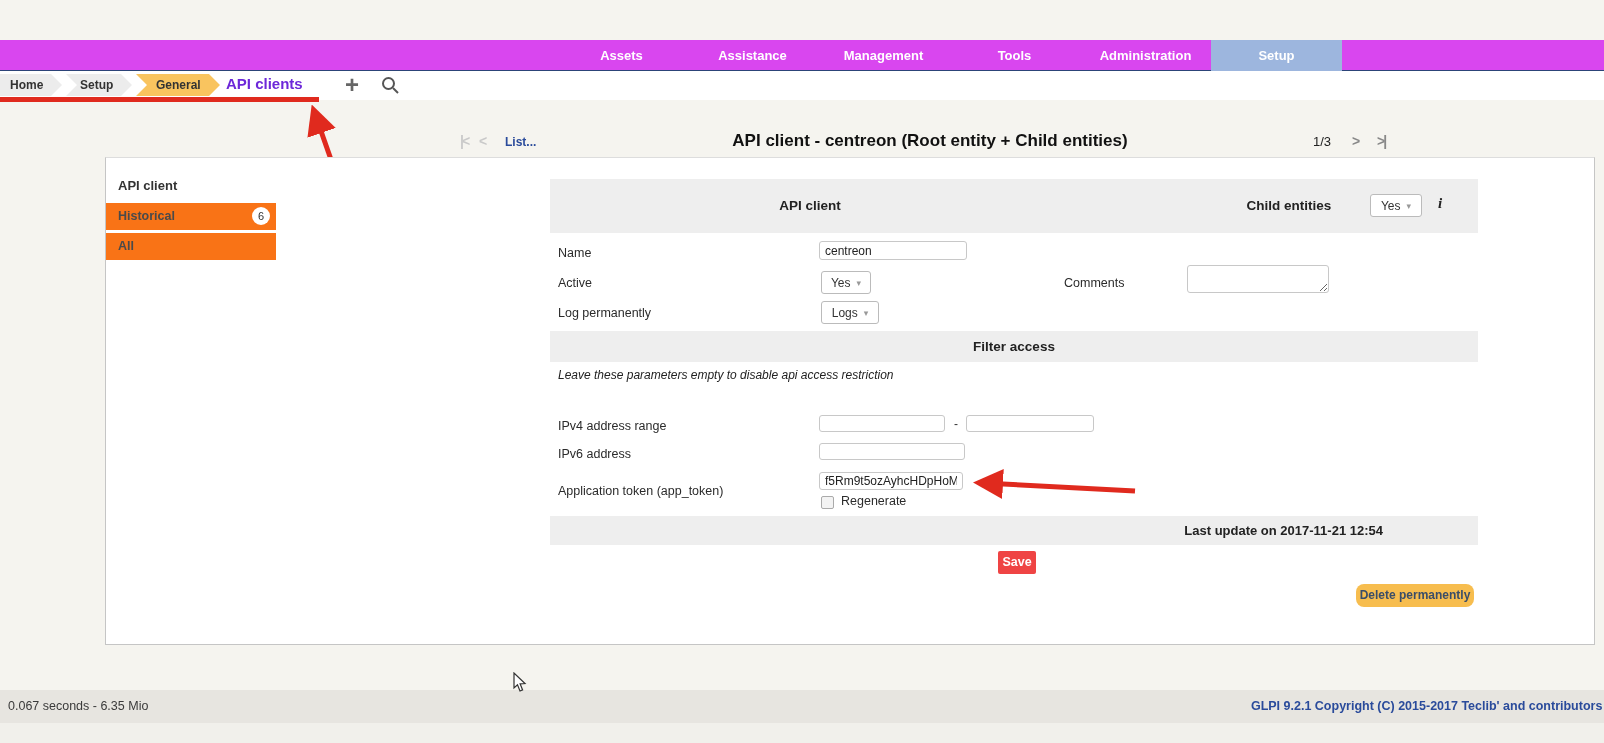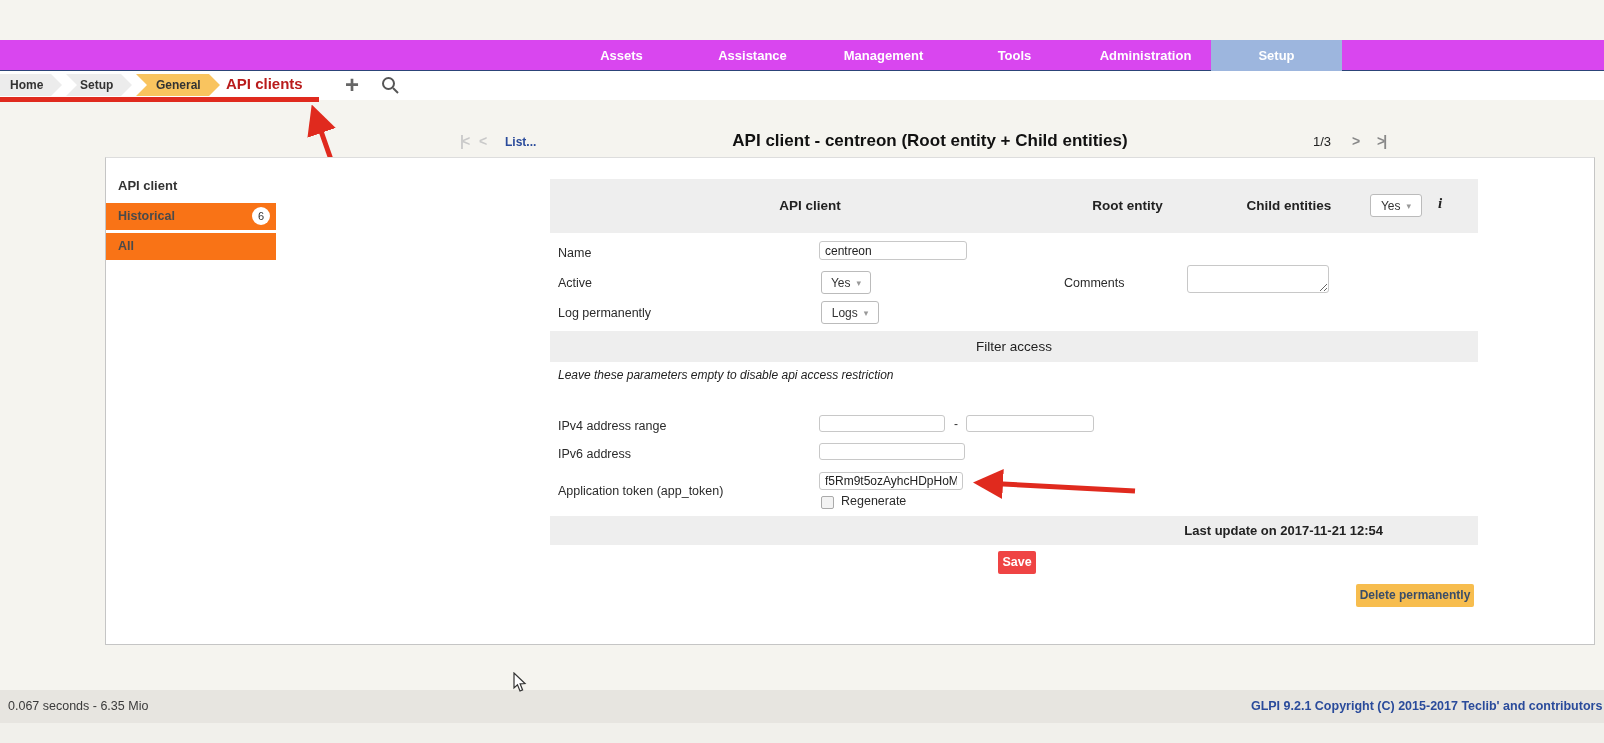--- a/index.html
+++ b/index.html
@@ -23,21 +23,21 @@
   .nav-item { width:131px; height:31px; line-height:31px; text-align:center; color:#fff; font-weight:bold; font-size:13px; cursor:pointer; }
   .nav-item.active { background:#9db6de; }
 
   
   .crumbbar { position:absolute; left:0; top:71px; width:1604px; height:29px; background:#fff; }
   .crumb { position:absolute; top:3px; height:22px; line-height:22px; font-size:12px; font-weight:bold; color:#333; padding-left:14px; cursor:pointer; }
   .crumb.first { clip-path:polygon(0 0, calc(100% - 11px) 0, 100% 50%, calc(100% - 11px) 100%, 0 100%); padding-left:10px; }
   .crumb.mid   { clip-path:polygon(0 0, calc(100% - 11px) 0, 100% 50%, calc(100% - 11px) 100%, 0 100%, 11px 50%); }
   .crumb.grey { background:#ececec; }
   .crumb.orange { background:#f9c45f; }
-  .crumb-current { position:absolute; left:226px; top:4px; font-size:15px; font-weight:bold; color:#b91c1c; }
+  .crumb-current { position:absolute; left:226px; top:4px; font-size:15px; font-weight:bold; color:#6d28d9; }
   .bc-plus { position:absolute; left:345px; top:71px; font-size:24px; font-weight:bold; color:#666; line-height:28px; cursor:pointer; }
   .bc-search { position:absolute; left:381px; top:76px; cursor:pointer; }
   .red-underline { position:absolute; left:0; top:97px; width:319px; height:5px; background:#e02a1e; }
   .annot { position:absolute; pointer-events:none; }
 
   
   .pg-first { position:absolute; left:460px; top:133px; color:#c9c9c9; font-size:14px; font-weight:bold; letter-spacing:-2px; cursor:default; }
   .pg-prev  { position:absolute; left:479px; top:133px; color:#c9c9c9; font-size:14px; font-weight:bold; cursor:default; }
   .list-link { position:absolute; left:505px; top:135px; color:#2a4b9b; font-size:12px; font-weight:bold; cursor:pointer; }
   .page-title { position:absolute; left:500px; top:131px; width:860px; text-align:center; font-size:17px; font-weight:bold; color:#111; }
@@ -59,26 +59,26 @@
   .fh-root { left:520px; width:115px; }
   .fh-child { left:664px; width:150px; }
   .sel { position:absolute; background:#fff; border:1px solid #bbb; border-radius:3px; font-size:12px; color:#333; display:flex; align-items:center; justify-content:center; gap:6px; cursor:pointer; }
   .sel .caret { color:#999; font-size:9px; }
   .fh-sel { left:820px; top:15px; width:52px; height:23px; }
   .info-i { position:absolute; left:888px; top:16px; font-family:"Liberation Serif",serif; font-weight:bold; font-style:italic; font-size:15px; color:#222; cursor:pointer; }
   .flabel { position:absolute; font-size:12.5px; color:#2b2b2b; }
   .tinput { position:absolute; border:1px solid #c8c8c8; border-radius:3px; font-size:12px; color:#222; padding:1px 5px; height:19px; background:#fff; outline:none; font-family:"Liberation Sans",sans-serif; }
   .sep-dash { position:absolute; font-size:12px; color:#333; }
   .note { position:absolute; left:8px; top:189px; font-style:italic; font-size:12px; color:#222; }
-  .fh2 { position:absolute; left:0; top:152px; width:928px; height:31px; background:#eeeeee; text-align:center; line-height:31px; font-weight:normal; font-size:13.5px; color:#222; }
+  .fh2 { position:absolute; left:0; top:152px; width:928px; height:31px; background:#eeeeee; text-align:center; line-height:31px; font-weight:bold; font-size:13.5px; color:#222; }
   .cbx { position:absolute; left:271px; top:317px; width:13px; height:13px; border:1px solid #aaa; border-radius:2px; background:#f3f3f3; cursor:pointer; }
   .cbx-label { position:absolute; left:291px; top:315px; font-size:12.5px; color:#2b2b2b; }
   .lastupd { position:absolute; left:0; top:337px; width:928px; height:29px; background:#eeeeee; line-height:29px; text-align:right; padding-right:95px; font-weight:bold; font-size:13px; color:#222; }
   .btn-save { position:absolute; left:448px; top:372px; width:38px; height:23px; background:#ef4444; color:#fff; font-weight:bold; font-size:12.5px; border:none; border-radius:2px; line-height:23px; text-align:center; cursor:pointer; }
-  .btn-del { position:absolute; left:806px; top:405px; width:118px; height:23px; background:#f7bd4e; color:#3a4d68; font-weight:bold; font-size:12px; border:none; border-radius:2px; line-height:23px; text-align:center; cursor:pointer; }
+  .btn-del { position:absolute; left:806px; top:405px; width:118px; height:23px; background:#f7bd4e; color:#3a4d68; font-weight:bold; font-size:12px; border:none; border-radius:8px; line-height:23px; text-align:center; cursor:pointer; }
   textarea.comments { position:absolute; left:637px; top:86px; width:142px; height:28px; border:1px solid #c8c8c8; border-radius:3px; background:#fff; resize:both; outline:none; }
 
   
   .footerbar { position:absolute; left:0; top:690px; width:1604px; height:33px; background:#e7e5e0; }
   .foot-left { position:absolute; left:8px; top:0; line-height:33px; font-size:12.5px; color:#3a3a3a; }
   .foot-right { position:absolute; right:-6px; top:0; line-height:33px; font-size:12.5px; font-weight:bold; color:#2a4b9b; white-space:nowrap; cursor:pointer; }
   .footer-bottom { position:absolute; left:0; top:723px; width:1604px; height:20px; background:#f1f0eb; }
 </style>
 </head>
 <body>
@@ -135,21 +135,20 @@
       <span class="sb-badge">6</span>
     </div>
     <div class="sb-item" style="top:75px;">
       <span>All</span>
     </div>
 
     <div class="form">
 
       <div class="fh">
         <div class="fh-label fh-main">API client</div>
-        <div class="fh-label fh-root">Root entity</div>
         <div class="fh-label fh-child">Child entities</div>
         <div class="sel fh-sel">
           <span>Yes</span>
           <span class="caret">▾</span>
         </div>
         <div class="info-i">i</div>
       </div>
 
       <div class="flabel" style="left:8px; top:67px;">Name</div>
       <input class="tinput" style="left: 269px; top: 62px; width: 148px;" value="centreon">

